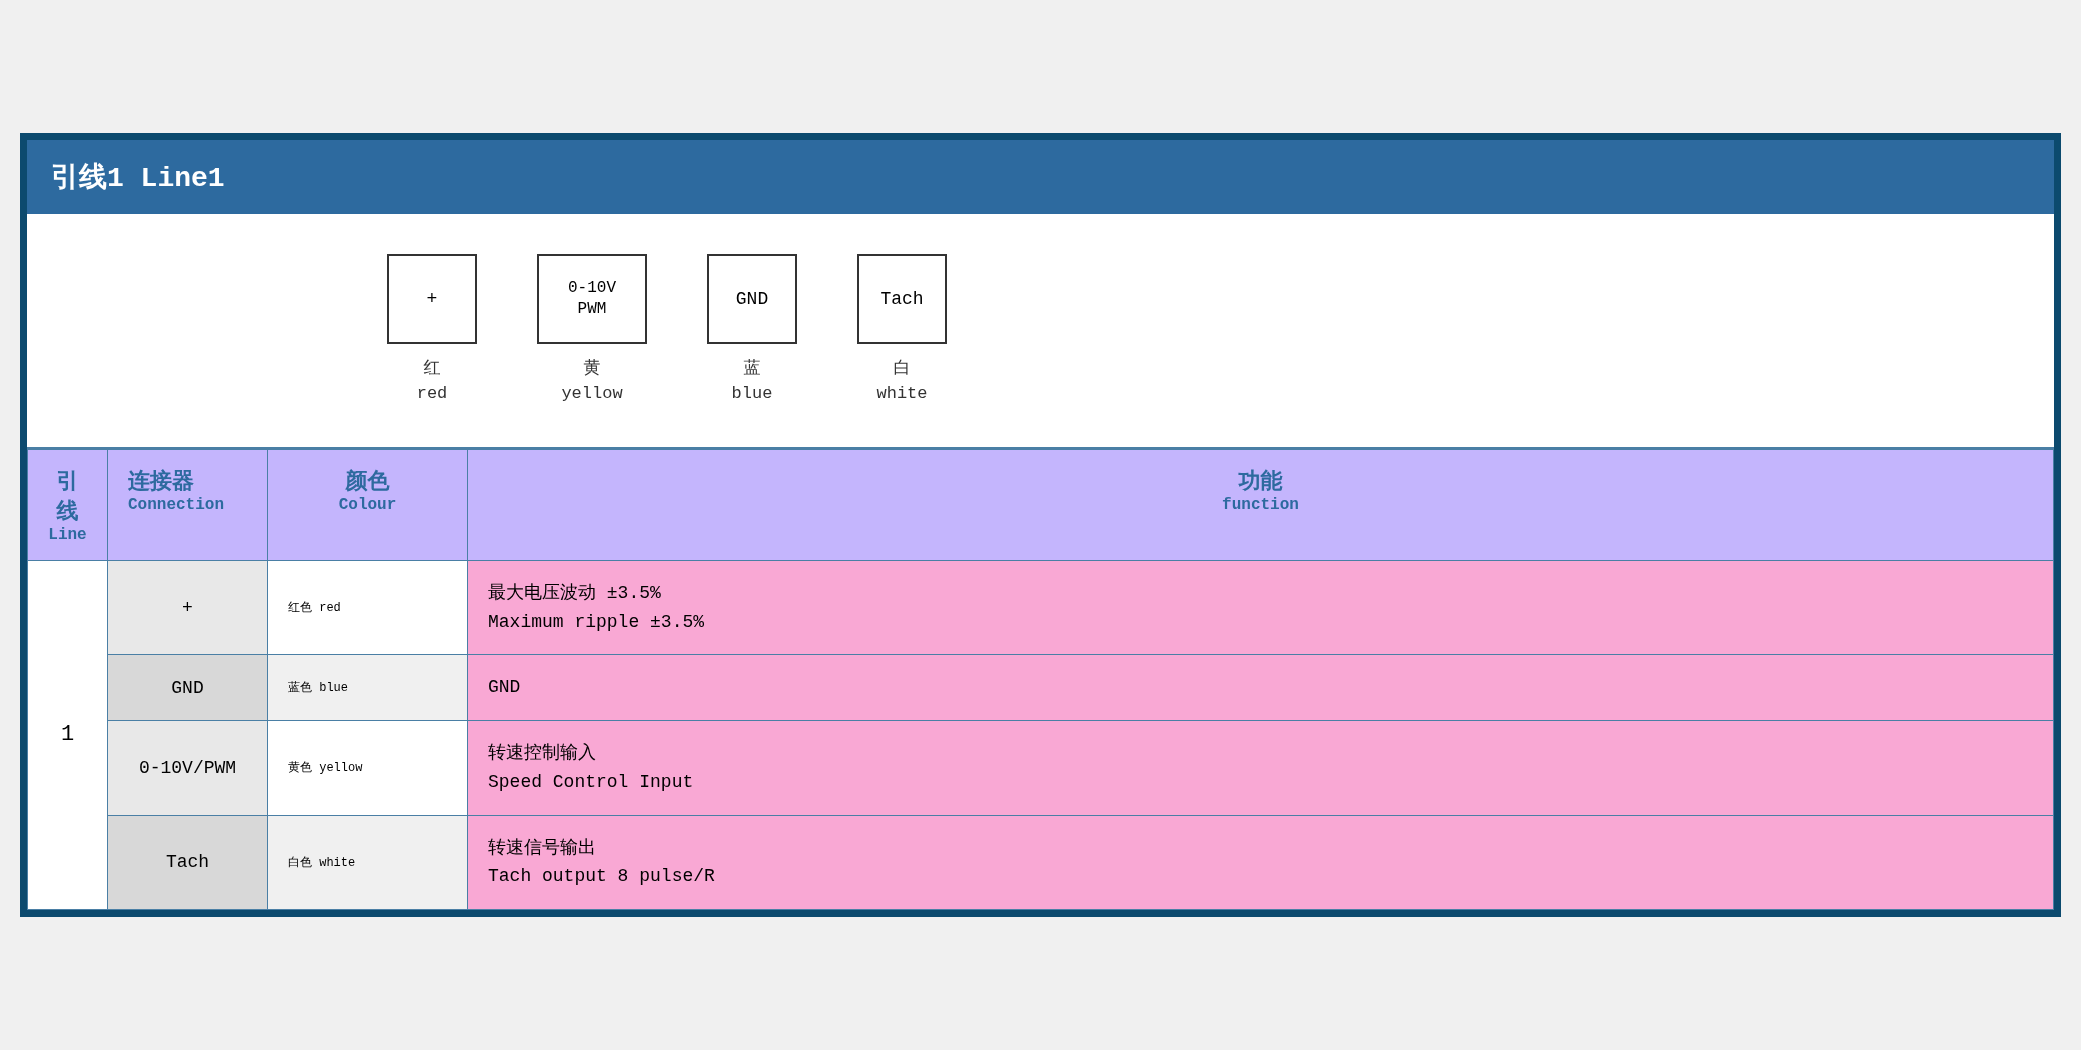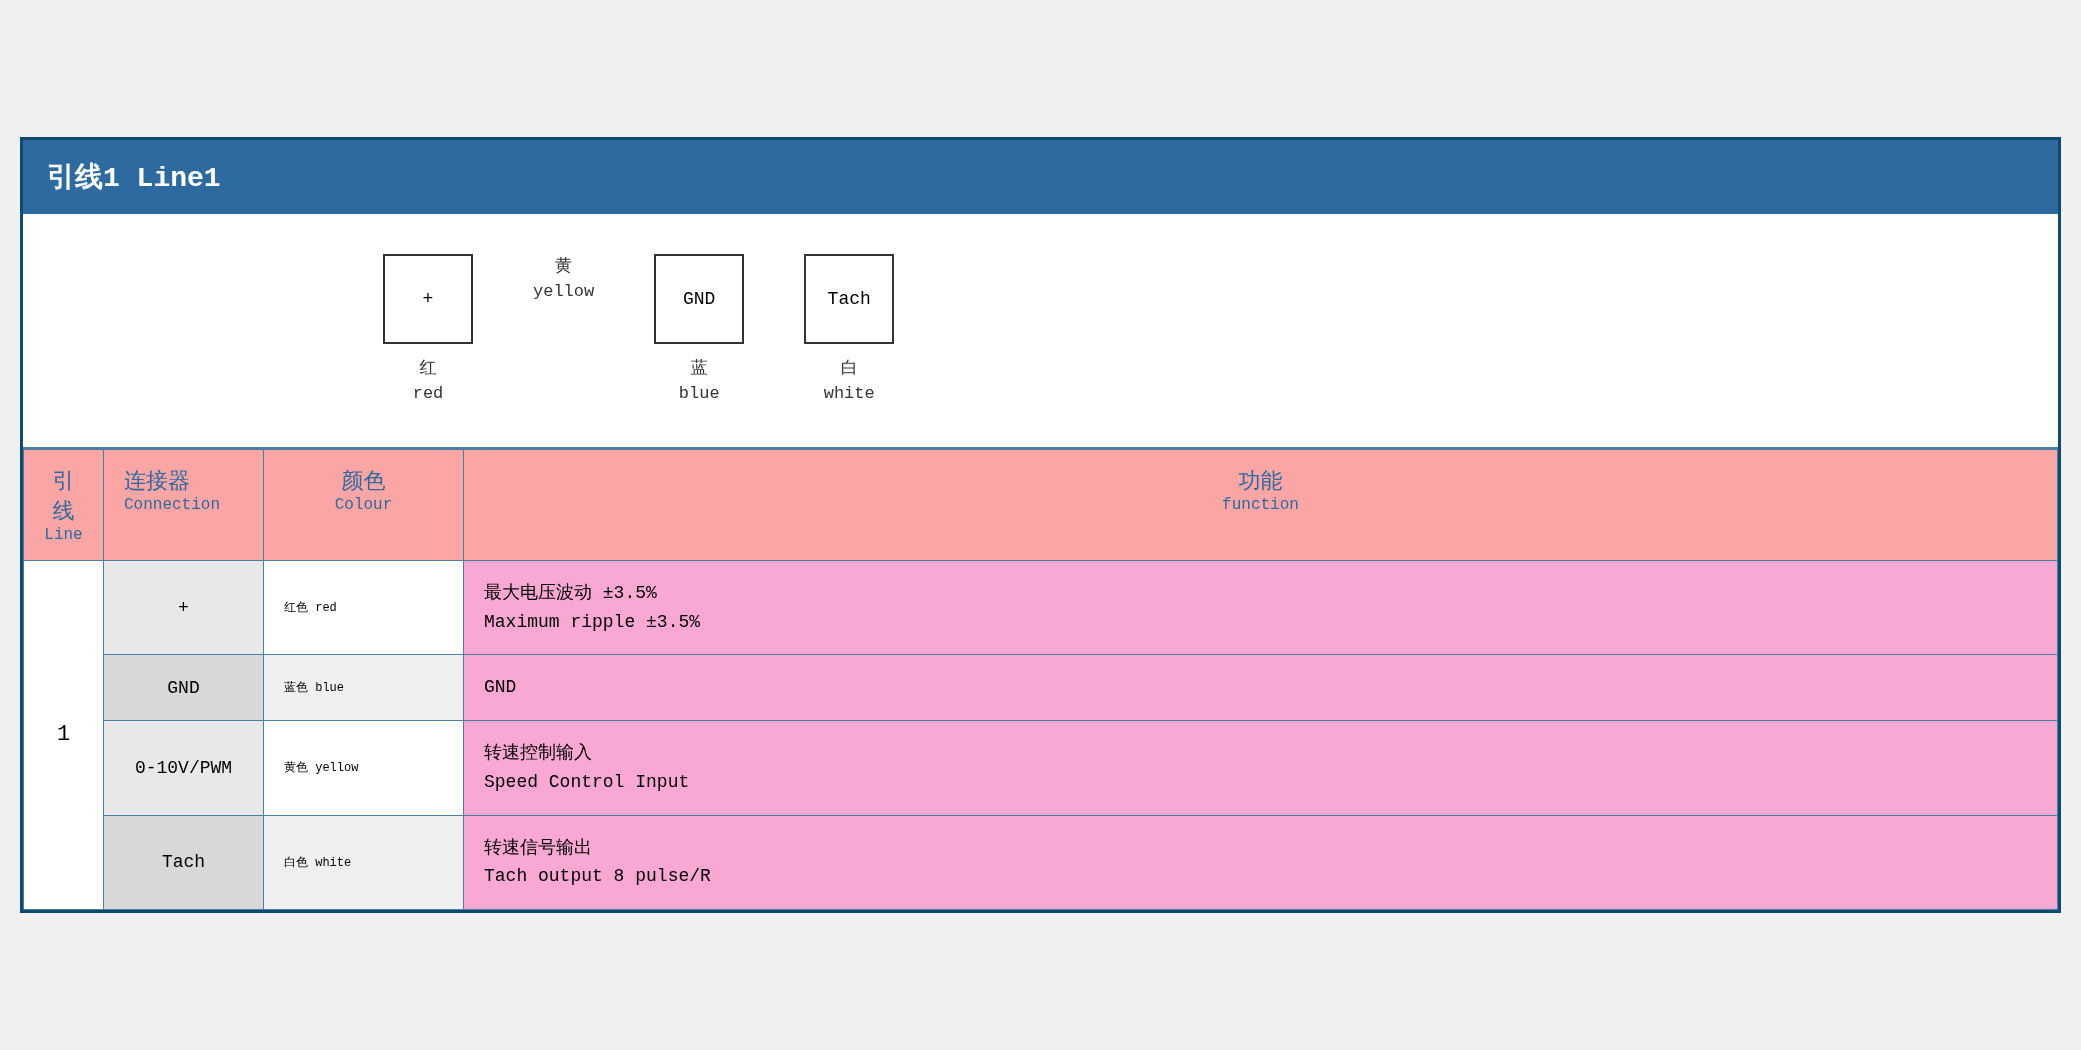--- a/index.html
+++ b/index.html
@@ -18,21 +18,21 @@
       padding: 20px;
     }
 
     .main-container {
       width: 2081px;
       max-width: 100%;
       background: white;
     }
 
     .table-wrapper {
-      border: 3px solid #0c4a6e;
+      border: 7px solid #0c4a6e;
       width: 100%;
     }
 
     .title-row {
       background: #2d6a9f;
       padding: 18px 24px;
     }
 
     .title-row span {
       color: white;
@@ -102,22 +102,22 @@
 
     .data-table th,
     .data-table td {
       border: 1px solid #4a7fa5;
       padding: 18px 20px;
       vertical-align: middle;
       font-family: 'Courier New', monospace;
     }
 
     .header-row th {
-      background: #fca5a5;
-      font-weight: normal;
+      background: #c4b5fd;
+      font-weight: bold;
       font-size: 20px;
       vertical-align: top;
       padding: 16px 20px;
     }
 
     .header-row th .chinese {
       color: #2d6a9f;
       font-size: 22px;
       display: block;
     }
@@ -219,20 +219,23 @@
         <div class="connector-item">
           <div class="connector-box">
             <span>+</span>
           </div>
           <div class="connector-label">
             <span>红<br>red</span>
           </div>
         </div>
 
         <div class="connector-item">
+          <div class="connector-box wide">
+            <span>0-10V<br>PWM</span>
+          </div>
           <div class="connector-label">
             <span>黄<br>yellow</span>
           </div>
         </div>
 
         <div class="connector-item">
           <div class="connector-box">
             <span>GND</span>
           </div>
           <div class="connector-label">

